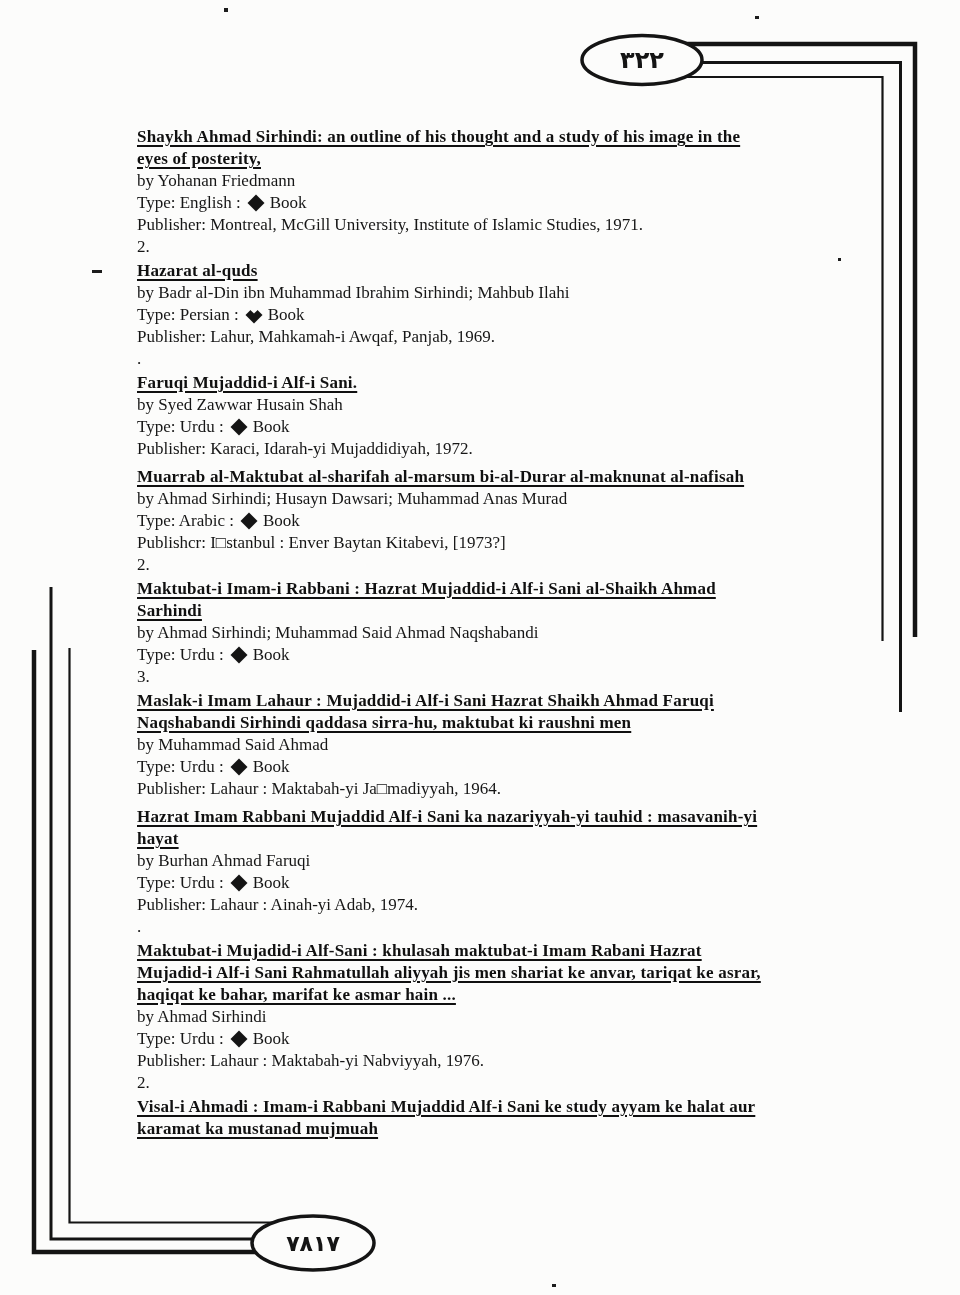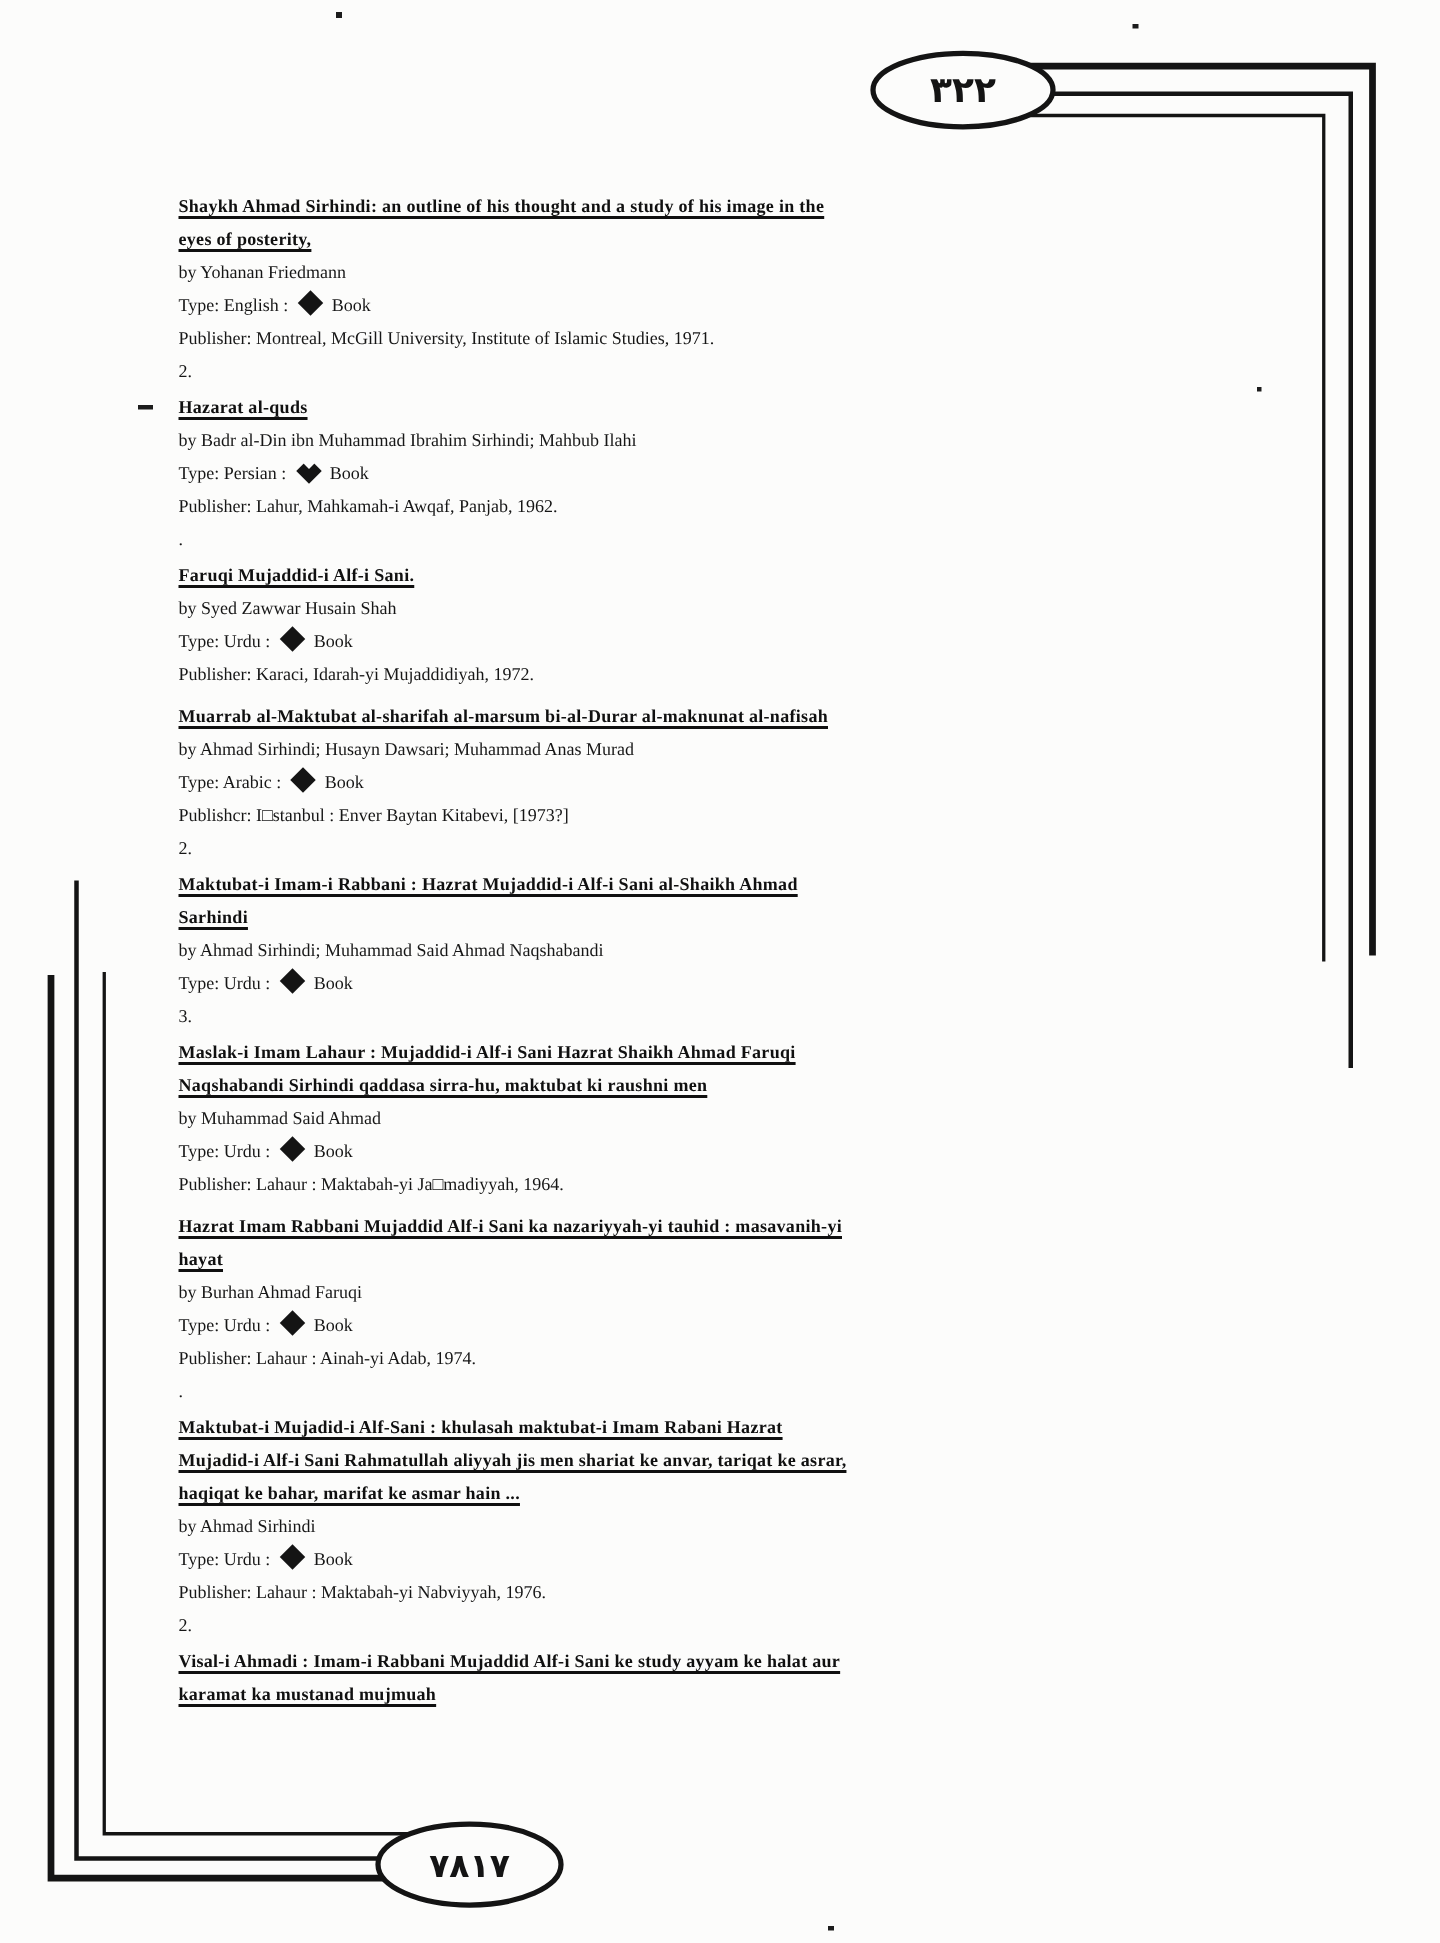--- a/index.html
+++ b/index.html
@@ -26,24 +26,24 @@
   .badge-num {
     font-family: "DejaVu Sans", sans-serif;
     font-weight: 700;
     fill: #141414;
     letter-spacing: 2px;
   }
 
   
   #content {
     position: absolute;
-    left: 119px;
+    left: 137px;
     top: 126px;
     width: 703px;
-    font-size: 12px;
+    font-size: 17px;
     line-height: 22px;
   }
   .entry { margin-bottom: 2px; }
   .entry.gap-after { margin-bottom: 6px; }
 
   .title {
     font-weight: 700;
     color: #101010;
     white-space: pre-line;
     text-decoration: underline;
@@ -118,21 +118,21 @@
     <div class="line">Publisher: Montreal, McGill University, Institute of Islamic Studies, 1971.</div>
     <div class="line">2.</div>
   </div>
 
   <div class="entry">
     <div class="title">Hazarat al-quds</div>
     <div class="line">by Badr al-Din ibn Muhammad Ibrahim Sirhindi; Mahbub Ilahi</div>
     <div class="line type-line">
       <span>Type: Persian :</span><span class="diamond notched"></span><span>Book</span>
     </div>
-    <div class="line">Publisher: Lahur, Mahkamah-i Awqaf, Panjab, 1962.</div>
+    <div class="line">Publisher: Lahur, Mahkamah-i Awqaf, Panjab, 1969.</div>
     <div class="line">.</div>
   </div>
 
   <div class="entry gap-after">
     <div class="title">Faruqi Mujaddid-i Alf-i Sani.</div>
     <div class="line">by Syed Zawwar Husain Shah</div>
     <div class="line type-line">
       <span>Type: Urdu :</span><span class="diamond"></span><span>Book</span>
     </div>
     <div class="line">Publisher: Karaci, Idarah-yi Mujaddidiyah, 1972.</div>

